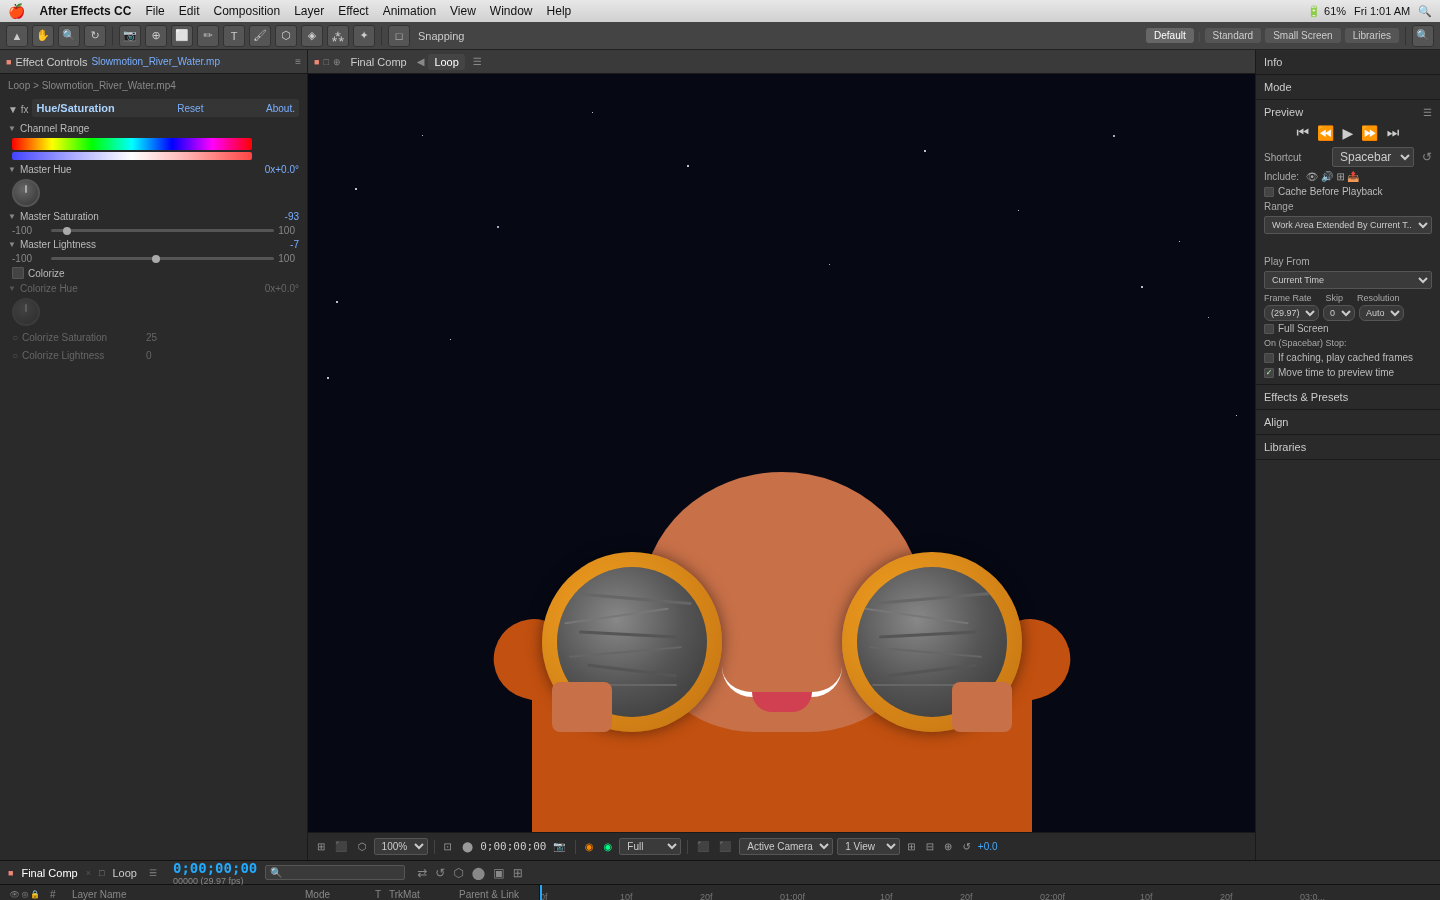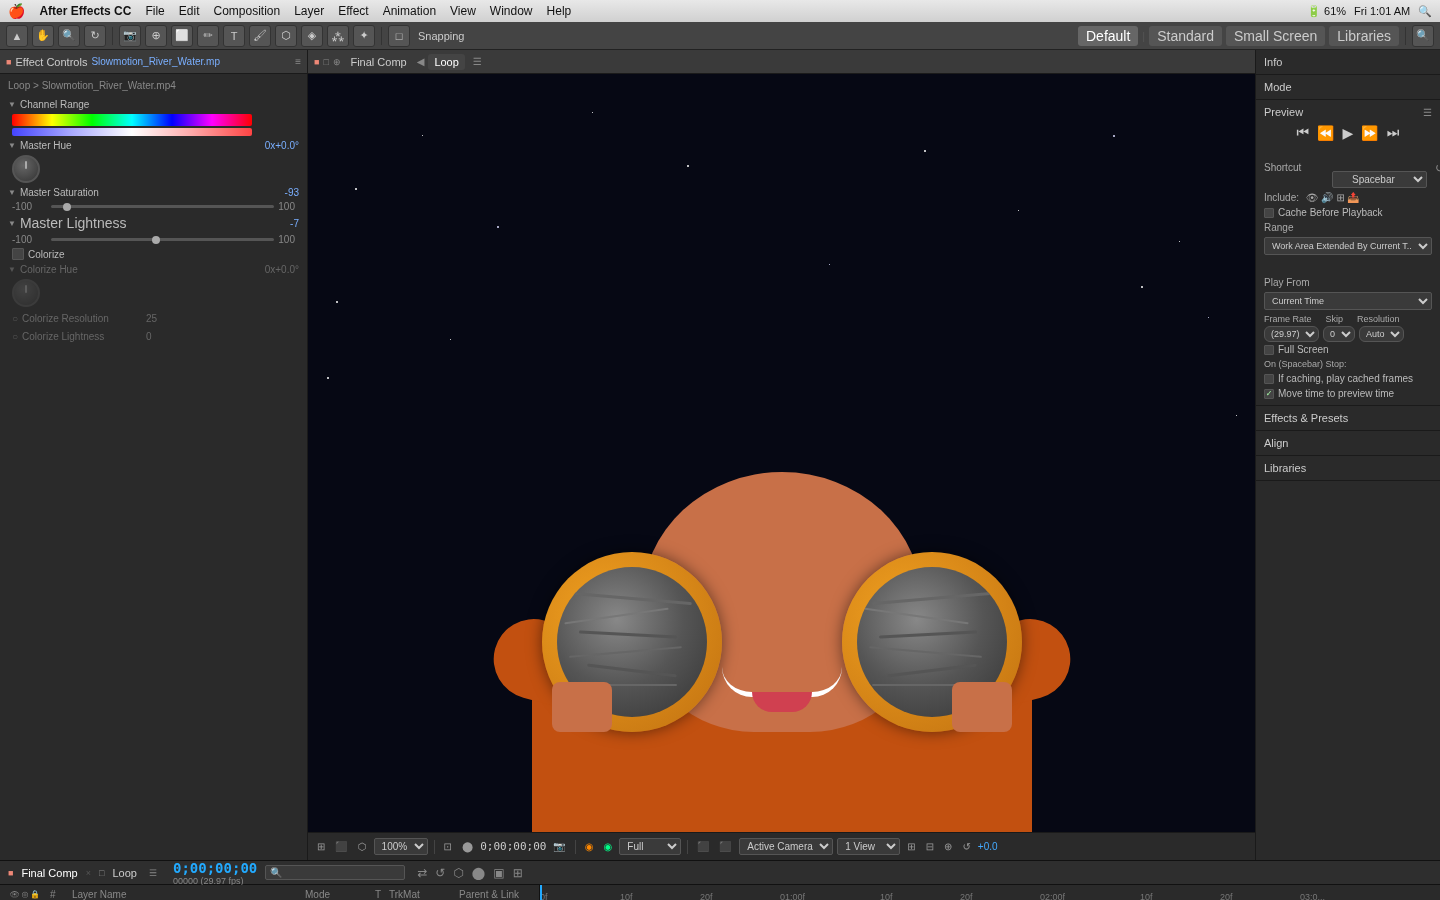--- a/index.html
+++ b/index.html
@@ -66,21 +66,21 @@
       margin-left: auto;
       display: flex;
       gap: 4px;
       align-items: center;
     }
     .workspace-tab {
       padding: 2px 8px;
       background: #555;
       border-radius: 3px;
       cursor: pointer;
-      font-size: 14px;
+      font-size: 10px;
       color: #ccc;
     }
     .workspace-tab.active { background: #666; color: #fff; }
     .workspace-search {
       width: 22px; height: 22px;
       background: #555;
       border: 1px solid #333;
       border-radius: 3px;
       display: flex;
       align-items: center;
@@ -350,24 +350,23 @@
       padding: 2px 0;
       gap: 8px;
       font-size: 10px;
     }
     .preview-label { color: #aaa; flex: 0 0 60px; }
     .preview-dropdown {
       flex: 1;
       background: #3a3a3a;
       border: 1px solid #555;
       color: #ccc;
-      font-size: 10px;
-      padding: 1px 15px;
+      font-size: 12px;
+      padding: 1px 3px;
       border-radius: 2px;
-      margin-top: 24px;
     }
 
     .range-dropdown {
       width: 100%;
       background: #3a3a3a;
       border: 1px solid #555;
       color: #ccc;
       font-size: 9px;
       padding: 2px 3px;
       border-radius: 2px;
@@ -586,20 +585,28 @@
     <div class="panel-header">
       <span style="font-size:9px;color:#e87;">■</span>
       <span class="panel-title">Effect Controls</span>
       <span style="color:#7aafff;font-size:10px;">Slowmotion_River_Water.mp</span>
       <span class="panel-close">≡</span>
     </div>
 
     <div class="effect-controls-content">
       <div class="layer-label">Loop &gt; Slowmotion_River_Water.mp4</div>
 
+      <div class="effect-row">
+        <span style="color:#aaa;font-size:10px;">▼ fx</span>
+        <div class="effect-header" style="flex:1">
+          <span class="effect-name">Hue/Saturation</span>
+          <span class="effect-reset">Reset</span>
+          <span class="effect-about">About.</span>
+        </div>
+      </div>
 
 
       <div class="section-header">
         <span class="triangle">▼</span>
         <span style="font-size:10px;color:#bbb;">Channel Range</span>
       </div>
 
       <div class="hue-gradient"></div>
       <div class="hue-bar2"></div>
 
@@ -620,21 +627,21 @@
       <div class="slider-row">
         <span class="slider-label">-100</span>
         <div class="slider-track">
           <div class="slider-thumb" style="left: 7%;"></div>
         </div>
         <span class="slider-max">100</span>
       </div>
 
       <div class="section-header">
         <span class="triangle">▼</span>
-        <span style="font-size:14px;color:#bbb;">Master Lightness</span>
+        <span style="font-size:10px;color:#bbb;">Master Lightness</span>
         <span style="color:#7aafff;font-size:10px;margin-left:auto;">-7</span>
       </div>
       <div class="slider-row">
         <span class="slider-label">-100</span>
         <div class="slider-track">
           <div class="slider-thumb" style="left: 47%;"></div>
         </div>
         <span class="slider-max">100</span>
       </div>
 
@@ -647,21 +654,21 @@
         <span class="triangle" style="color:#555">▼</span>
         <span style="font-size:10px;color:#666;">Colorize Hue</span>
         <span style="color:#666;font-size:10px;margin-left:auto;">0x+0.0°</span>
       </div>
       <div class="knob-container">
         <div class="knob" style="opacity:0.4;"></div>
       </div>
 
       <div class="prop-row">
         <span style="color:#555;font-size:10px;">○</span>
-        <span class="prop-label" style="color:#666;">Colorize Resolution</span>
+        <span class="prop-label" style="color:#666;">Colorize Saturation</span>
         <span style="color:#666;font-size:10px;">25</span>
       </div>
 
       <div class="prop-row">
         <span style="color:#555;font-size:10px;">○</span>
         <span class="prop-label" style="color:#666;">Colorize Lightness</span>
         <span style="color:#666;font-size:10px;">0</span>
       </div>
 
     </div>

